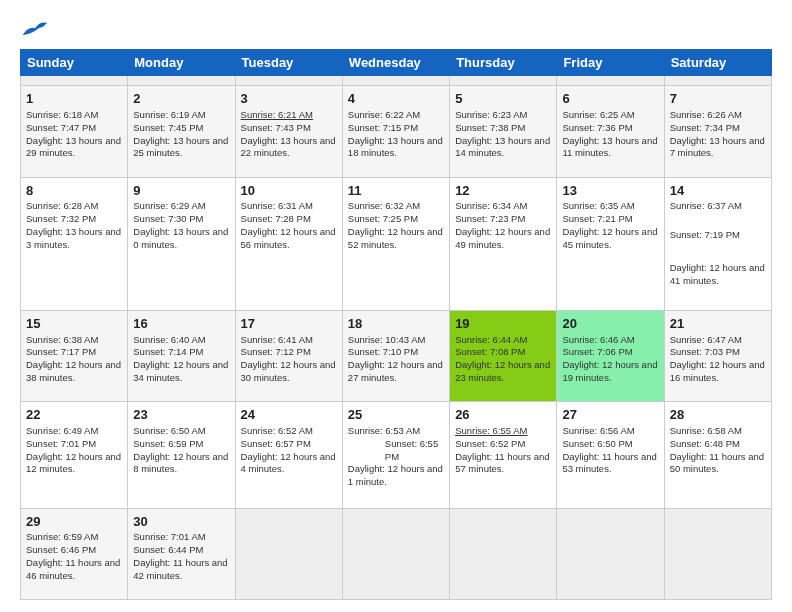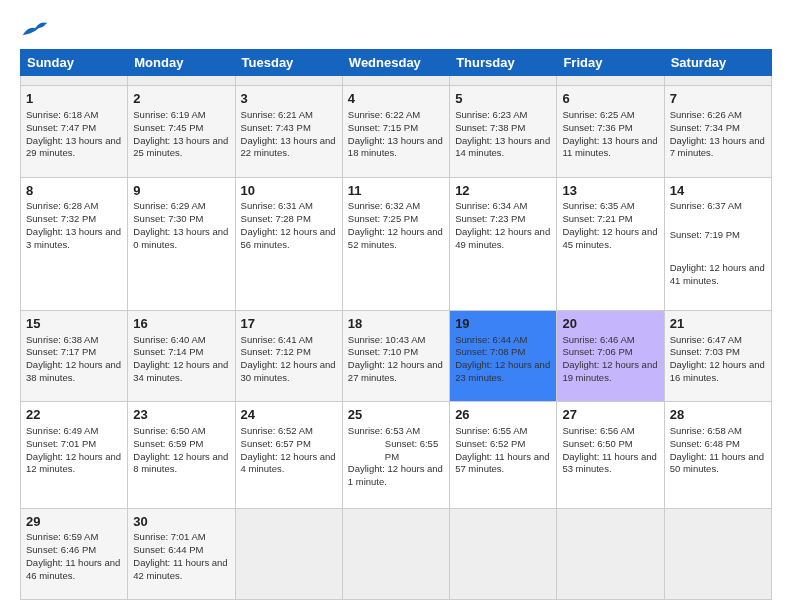--- a/index.html
+++ b/index.html
@@ -137,21 +137,21 @@
             <span style="display: block;">Daylight: 13 hours and 29 minutes.</span>
           </td>
           <td style="background: rgb(245, 245, 245);">
             <span class="day-num">2</span>
             <span style="display: block;">Sunrise: 6:19 AM</span>
             <span style="display: block;">Sunset: 7:45 PM</span>
             <span style="display: block;">Daylight: 13 hours and 25 minutes.</span>
           </td>
           <td style="background: rgb(245, 245, 245);">
             <span class="day-num">3</span>
-            <span style="display: block;">Sunrise: 6:21 AM</span>
+            <span style="display: block; text-decoration: underline;">Sunrise: 6:21 AM</span>
             <span style="display: block;">Sunset: 7:43 PM</span>
             <span style="display: block;">Daylight: 13 hours and 22 minutes.</span>
           </td>
           <td style="background: rgb(245, 245, 245);">
             <span class="day-num">4</span>
             <span style="display: block;">Sunrise: 6:22 AM</span>
             <span style="display: block;">Sunset: 7:15 PM</span>
             <span style="display: block;">Daylight: 13 hours and 18 minutes.</span>
           </td>
           <td style="background: rgb(245, 245, 245);">
@@ -235,27 +235,27 @@
             <span style="display: block;">Sunrise: 6:41 AM</span>
             <span style="display: block;">Sunset: 7:12 PM</span>
             <span style="display: block;">Daylight: 12 hours and 30 minutes.</span>
           </td>
           <td style="background: rgb(245, 245, 245);">
             <span class="day-num">18</span>
             <span style="display: block;">Sunrise: 10:43 AM</span>
             <span style="display: block;">Sunset: 7:10 PM</span>
             <span style="display: block;">Daylight: 12 hours and 27 minutes.</span>
           </td>
-          <td style="background: #3b82f6;">
+          <td style="background: #84cc16;">
             <span class="day-num">19</span>
             <span style="display: block;">Sunrise: 6:44 AM</span>
             <span style="display: block;">Sunset: 7:08 PM</span>
             <span style="display: block;">Daylight: 12 hours and 23 minutes.</span>
           </td>
-          <td style="background: #c4b5fd;">
+          <td style="background: #86efac;">
             <span class="day-num">20</span>
             <span style="display: block;">Sunrise: 6:46 AM</span>
             <span style="display: block;">Sunset: 7:06 PM</span>
             <span style="display: block;">Daylight: 12 hours and 19 minutes.</span>
           </td>
           <td style="background: rgb(245, 245, 245);">
             <span class="day-num">21</span>
             <span style="display: block;">Sunrise: 6:47 AM</span>
             <span style="display: block;">Sunset: 7:03 PM</span>
             <span style="display: block;">Daylight: 12 hours and 16 minutes.</span>
@@ -281,21 +281,21 @@
             <span style="display: block;">Daylight: 12 hours and 4 minutes.</span>
           </td>
           <td>
             <span class="day-num">25</span>
             <span style="display: block;">Sunrise: 6:53 AM</span>
             <span style="display: block; margin-left: 37px;">Sunset: 6:55 PM</span>
             <span style="display: block;">Daylight: 12 hours and 1 minute.</span>
           </td>
           <td>
             <span class="day-num">26</span>
-            <span style="display: block;">Sunrise: 6:55 AM</span>
+            <span style="display: block; text-decoration: underline;">Sunrise: 6:55 AM</span>
             <span style="display: block;">Sunset: 6:52 PM</span>
             <span style="display: block;">Daylight: 11 hours and 57 minutes.</span>
           </td>
           <td>
             <span class="day-num">27</span>
             <span style="display: block;">Sunrise: 6:56 AM</span>
             <span style="display: block;">Sunset: 6:50 PM</span>
             <span style="display: block;">Daylight: 11 hours and 53 minutes.</span>
           </td>
           <td>

